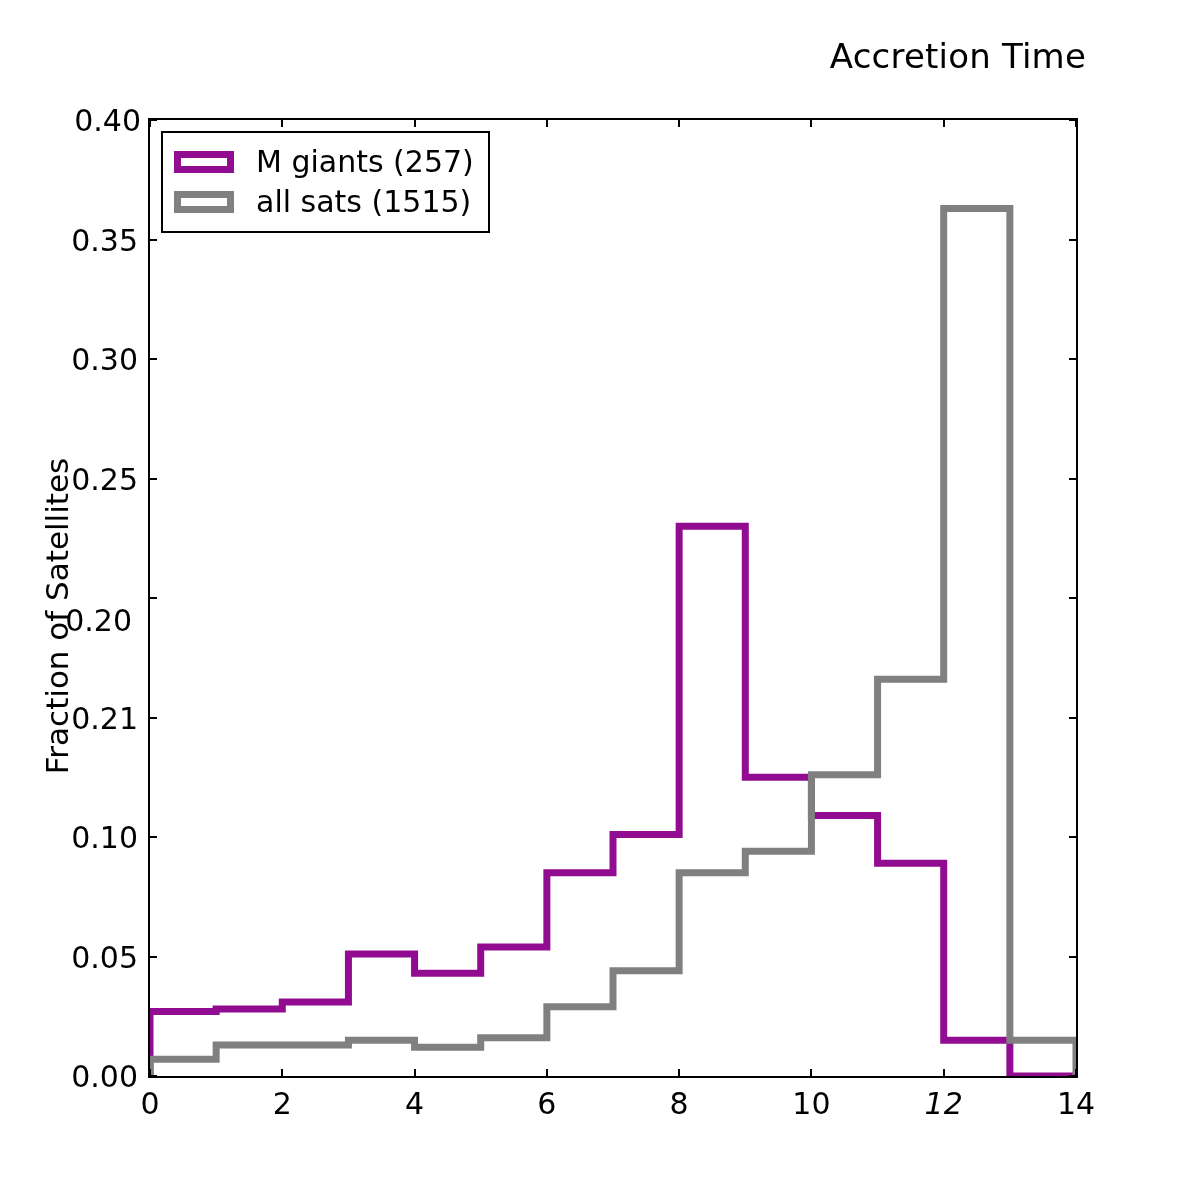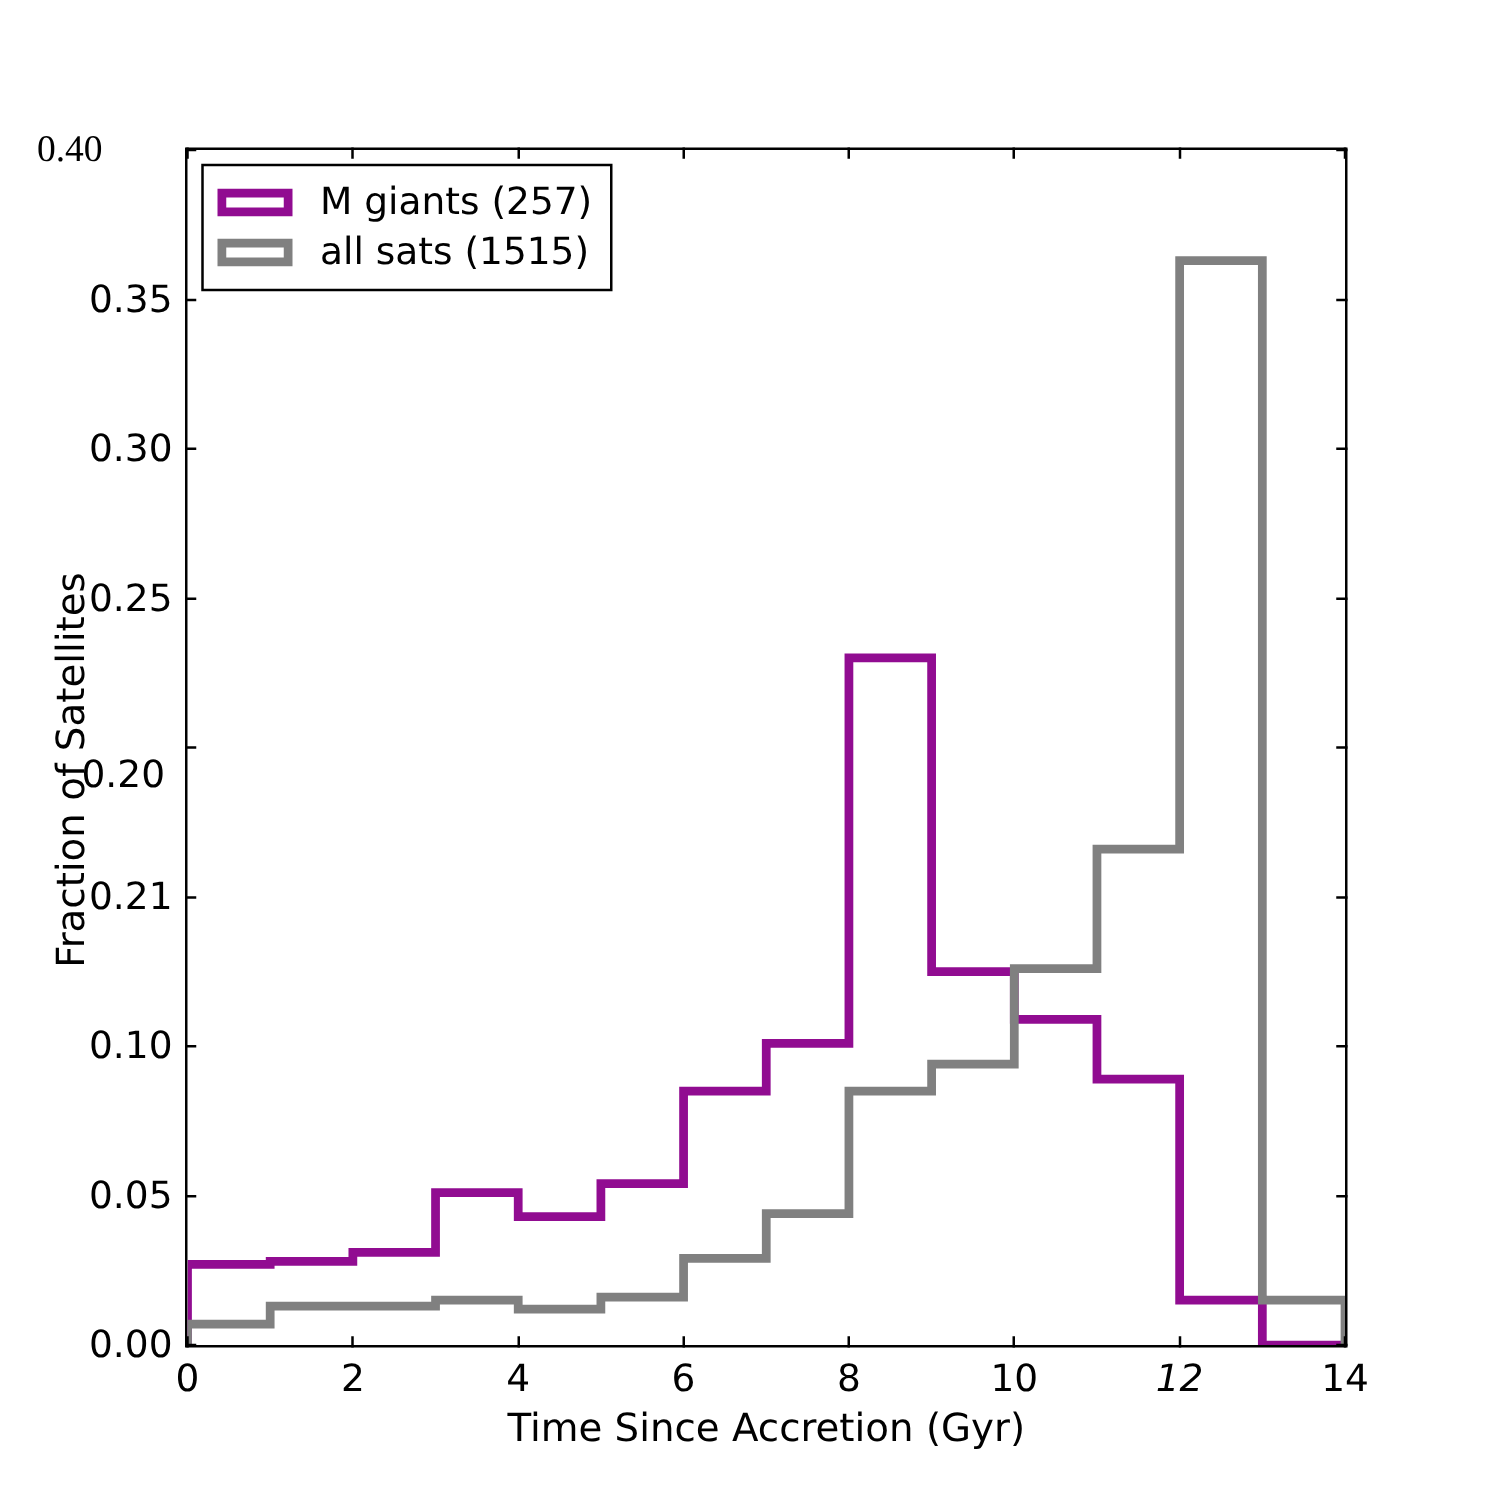--- a/index.html
+++ b/index.html
@@ -131,20 +131,21 @@
     color: #000000;
     white-space: nowrap;
     line-height: 1;
   }
 </style>
 </head>
 <body>
 
 <div id="root">
 
+  <div id="chart-title">Accretion Time</div>
 
   <div id="plot-frame">
     <div id="plot-area">
       <svg id="plot-svg" width="926" height="956" viewBox="0 0 926 956" preserveAspectRatio="none">
         <g id="series-layer">
             <path d="M 0.00 956.00 L 0.00 891.47 L 66.14 891.47 L 66.14 889.08 L 132.29 889.08 L 132.29 881.91 L 198.43 881.91 L 198.43 834.11 L 264.57 834.11 L 264.57 853.23 L 330.71 853.23 L 330.71 826.94 L 396.86 826.94 L 396.86 752.85 L 463.00 752.85 L 463.00 714.61 L 529.14 714.61 L 529.14 406.30 L 595.29 406.30 L 595.29 657.25 L 661.43 657.25 L 661.43 695.49 L 727.57 695.49 L 727.57 743.29 L 793.71 743.29 L 793.71 920.15 L 859.86 920.15 L 859.86 956.00 L 926.00 956.00 L 926.00 956.00" fill="none" stroke="#910C91" stroke-width="7" stroke-linejoin="miter" stroke-linecap="butt"></path>
             <path d="M 0.00 956.00 L 0.00 939.27 L 66.14 939.27 L 66.14 924.93 L 132.29 924.93 L 132.29 924.93 L 198.43 924.93 L 198.43 920.15 L 264.57 920.15 L 264.57 927.32 L 330.71 927.32 L 330.71 917.76 L 396.86 917.76 L 396.86 886.69 L 463.00 886.69 L 463.00 850.84 L 529.14 850.84 L 529.14 752.85 L 595.29 752.85 L 595.29 731.34 L 661.43 731.34 L 661.43 654.86 L 727.57 654.86 L 727.57 559.26 L 793.71 559.26 L 793.71 88.43 L 859.86 88.43 L 859.86 920.15 L 926.00 920.15 L 926.00 956.00" fill="none" stroke="#808080" stroke-width="7" stroke-linejoin="miter" stroke-linecap="butt"></path>
           </g>
       </svg>
     </div>
@@ -152,21 +153,21 @@
 
   <div id="ytick-labels">
       <div class="ytick-label" style="top: 1076px; right: 1062px;">0.00</div>
       <div class="ytick-label" style="top: 956.5px; right: 1062px;">0.05</div>
       <div class="ytick-label" style="top: 837px; right: 1062px; margin-left: 32px;">0.10</div>
       <div class="ytick-label" style="top: 717.5px; right: 1062px;">0.21</div>
       <div class="ytick-label" style="top: 598px; right: 1068px; margin-top: 22px;">0.20</div>
       <div class="ytick-label" style="top: 478.5px; right: 1062px;">0.25</div>
       <div class="ytick-label" style="top: 359px; right: 1062px;">0.30</div>
       <div class="ytick-label" style="top: 239.5px; right: 1062px; margin-left: 17px;">0.35</div>
-      <div class="ytick-label" style="top: 120px; right: 1118px; font-family: Liberation Serif, serif;">0.40</div>
+      <div class="ytick-label" style="top: 120px; right: 1059px;">0.40</div>
     </div>
   <div id="ytick-marks">
       <div class="ytick-mark" style="left: 148px; top: 1075px;"></div>
       <div class="ytick-mark" style="left: 1069px; top: 1075px;"></div>
       <div class="ytick-mark" style="left: 148px; top: 955.5px;"></div>
       <div class="ytick-mark" style="left: 1069px; top: 955.5px;"></div>
       <div class="ytick-mark" style="left: 148px; top: 836px;"></div>
       <div class="ytick-mark" style="left: 1069px; top: 836px;"></div>
       <div class="ytick-mark" style="left: 148px; top: 716.5px;"></div>
       <div class="ytick-mark" style="left: 1069px; top: 716.5px;"></div>
@@ -203,21 +204,20 @@
       <div class="xtick-mark" style="left: 678.143px; top: 1069px;"></div>
       <div class="xtick-mark" style="left: 678.143px; top: 118px;"></div>
       <div class="xtick-mark" style="left: 810.429px; top: 1069px;"></div>
       <div class="xtick-mark" style="left: 810.429px; top: 118px;"></div>
       <div class="xtick-mark" style="left: 942.714px; top: 1069px;"></div>
       <div class="xtick-mark" style="left: 942.714px; top: 118px;"></div>
       <div class="xtick-mark" style="left: 1075px; top: 1069px;"></div>
       <div class="xtick-mark" style="left: 1075px; top: 118px;"></div>
     </div>
 
-  <div id="xaxis-label">Time Since Accretion (Gyr)</div>
   <div id="yaxis-label">Fraction of Satellites</div>
 
   <div id="legend">
       <div class="legend-row">
         <span class="legend-swatch" style="border: 7px solid rgb(145, 12, 145);"></span>
         <span class="legend-label">M giants (257)</span>
       </div>
       <div class="legend-row">
         <span class="legend-swatch" style="border: 7px solid rgb(128, 128, 128);"></span>
         <span class="legend-label">all sats (1515)</span>

